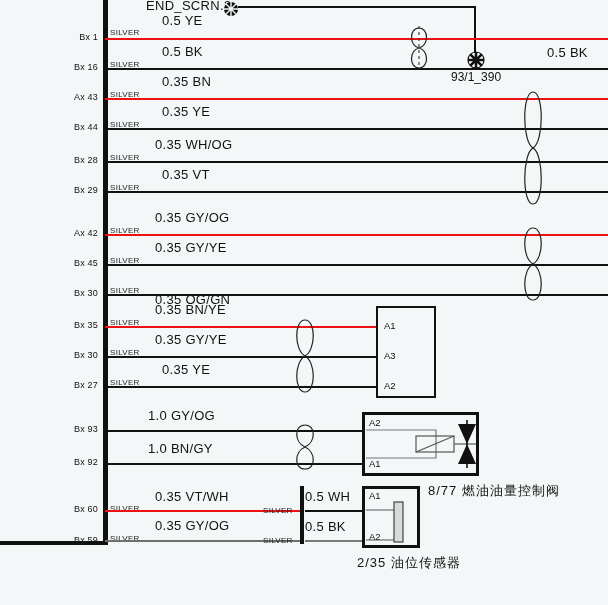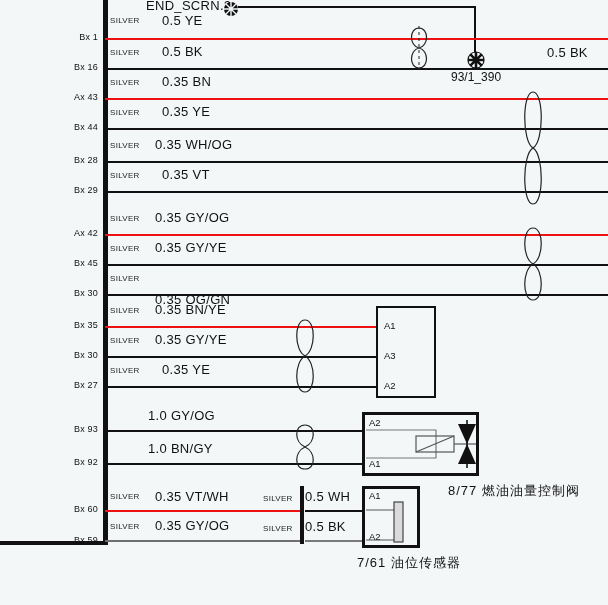--- a/index.html
+++ b/index.html
@@ -3,21 +3,21 @@
 <meta charset="utf-8">
 <style>
   html,body{margin:0;padding:0;background:#f4f7f8;}
   body{font-family:"Liberation Sans","DejaVu Sans",sans-serif;}
   #root{position:relative;width:608px;height:605px;background:#f4f7f8;overflow:hidden;}
   .wire{position:absolute;left:105px;right:0;height:0;border-top-width:2px;border-top-style:solid;}
   .wire.red{border-top-color:#ee1111;}
   .wire.black{border-top-color:#111111;}
   .wire.gray{border-top-color:#6f6f6f;border-top-width:2px;}
   .pinlbl{position:absolute;font-size:9px;color:#111;text-align:right;letter-spacing:.2px;white-space:nowrap;}
-  .silver{position:absolute;font-size:8px;color:#222;letter-spacing:.3px;white-space:nowrap;}
+  .silver{position:absolute;font-size:8px;color:#222;letter-spacing:.3px;white-space:nowrap;margin-top:12px;}
   .wlabel{position:absolute;font-size:13px;color:#111;white-space:nowrap;letter-spacing:.3px;}
   .conbar{position:absolute;background:#111;}
   .cmpbox{position:absolute;border:2px solid #111;background:#f4f7f8;box-sizing:border-box;}
   .cmpbox.thick{border-width:3px;}
   .pin{position:absolute;font-size:9.5px;color:#111;white-space:nowrap;}
   .cmplbl{position:absolute;font-size:13px;color:#111;white-space:nowrap;letter-spacing:1px;}
   .tw{position:absolute;pointer-events:none;}
   .gnd{position:absolute;}
   .node{position:absolute;font-size:12px;color:#111;white-space:nowrap;}
   .segline{position:absolute;background:#111;}
@@ -166,24 +166,24 @@
   <div class="pin" style="left:369px;top:458px;">A1</div>
   <svg class="tw" style="left:364px;top:414px;" width="113" height="60" viewBox="0 0 113 60">
     <path d="M2 16 L72 16 L72 44 L2 44" fill="none" stroke="#777" stroke-width="1.2"></path>
     <rect x="52" y="22" width="38" height="16" fill="none" stroke="#555" stroke-width="1.2"></rect>
     <path d="M52 38 L90 22" stroke="#555" stroke-width="1.2"></path>
     <path d="M90 30 L112 30" stroke="#555" stroke-width="1.2"></path>
     <path d="M94 10 L112 10 L103 30 Z" fill="#111"></path>
     <path d="M94 50 L112 50 L103 30 Z" fill="#111"></path>
     <path d="M103 6 L103 54" stroke="#111" stroke-width="1.6"></path>
   </svg>
-  <div class="cmplbl" style="left:448px;top:482px;text-align:center;">8/77 燃油油量控制阀</div>
+  <div class="cmplbl" style="left:428px;top:482px;text-align:center;">8/77 燃油油量控制阀</div>
 
   <div class="cmpbox thick" style="left:362px;top:486px;width:58px;height:62px;"></div>
   <div class="pin" style="left:369px;top:490px;">A1</div>
   <div class="pin" style="left:369px;top:531px;">A2</div>
   <svg class="tw" style="left:364px;top:488px;" width="54" height="58" viewBox="0 0 54 58">
     <path d="M2 22 L30 22 M2 52 L30 52" stroke="#555" stroke-width="1.2"></path>
     <rect x="30" y="14" width="9" height="40" fill="#dadada" stroke="#444" stroke-width="1.2"></rect>
   </svg>
-  <div class="cmplbl" style="left:357px;top:554px;">7/61 油位传感器</div>
+  <div class="cmplbl" style="left:357px;top:554px;">2/35 油位传感器</div>
 
 </div>
 
 </body></html>

